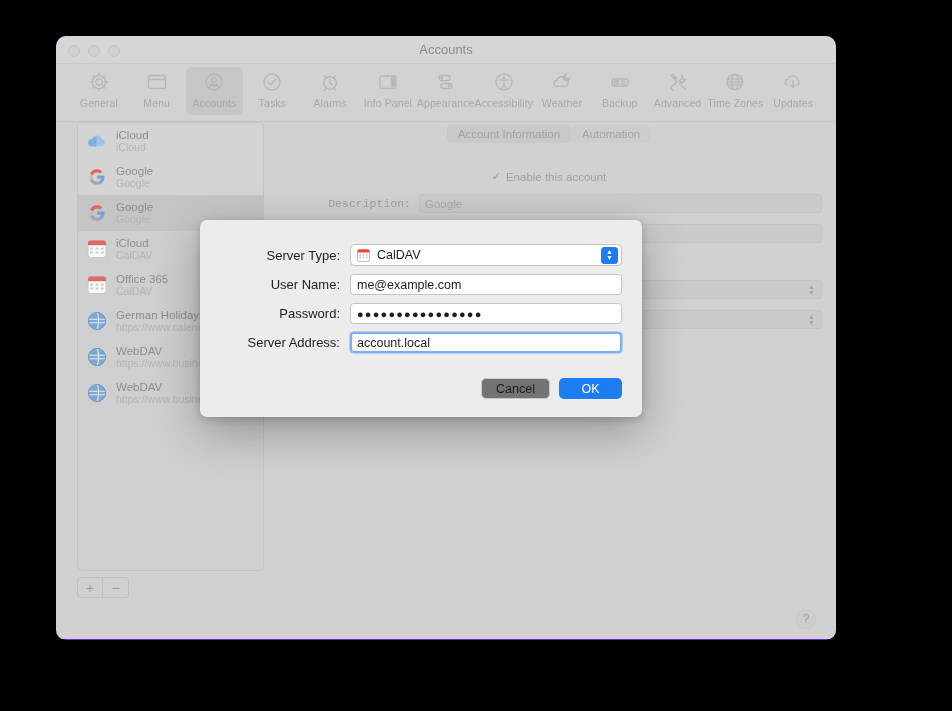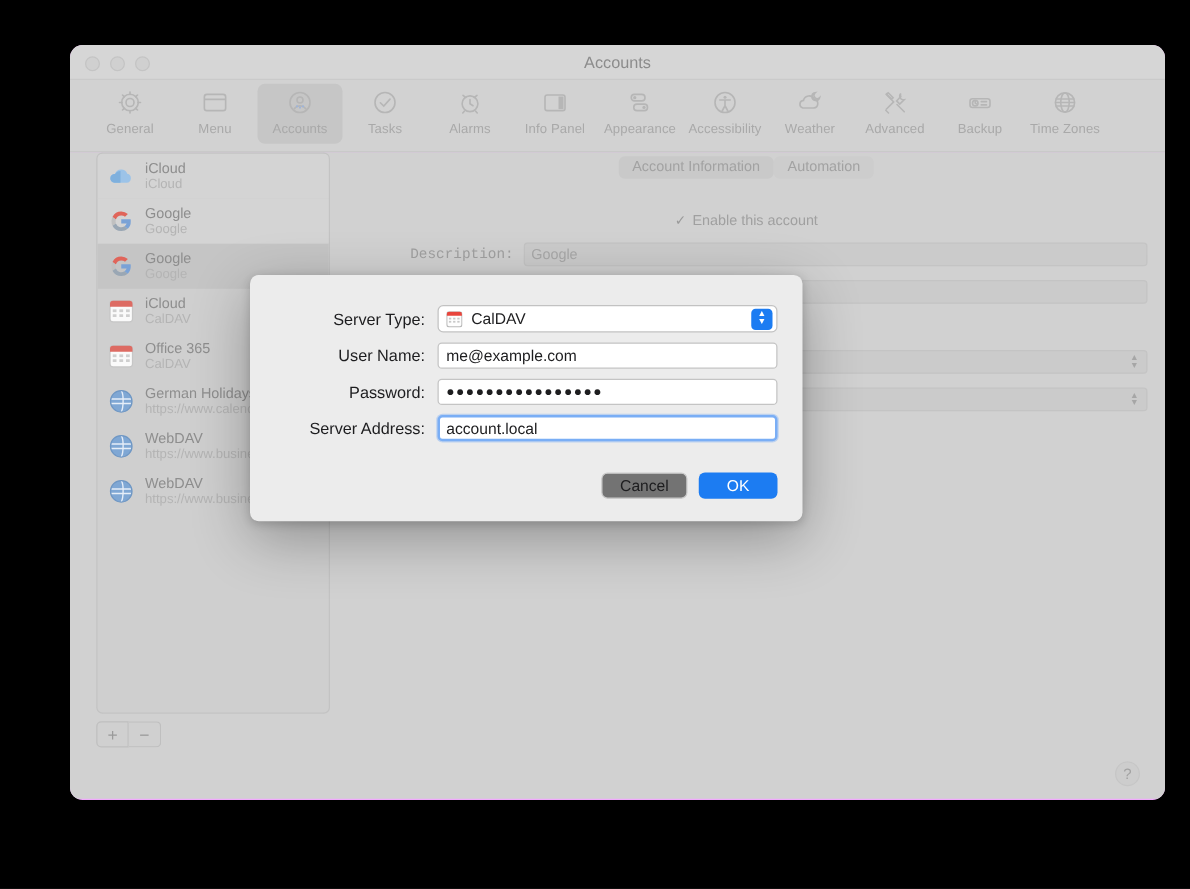--- a/index.html
+++ b/index.html
@@ -8,22 +8,22 @@
     background: #000000;
     font-family: "Liberation Sans", sans-serif;
     overflow: hidden;
   }
   #root { position: relative; width: 952px; height: 711px; }
 
   
   .window {
     position: absolute;
     left: 56px; top: 36px;
-    width: 876px; height: 604px;
-    background: #f0abfc;
+    width: 780px; height: 604px;
+    background: #6d28d9;
     border-radius: 10px;
     overflow: hidden;
     box-shadow: 0 10px 40px rgba(0,0,0,0.55);
   }
 
   
   .titlebar {
     position: relative;
     height: 28px;
     background: #d6d6d6;
@@ -280,48 +280,57 @@
             <svg width="24" height="24" viewBox="0 0 24 24">
               <path d="M6.3 16.4a3.1 3.1 0 0 1 .5-6.1 4.6 4.6 0 0 1 8.6-1 3.6 3.6 0 0 1-.5 7.1z" fill="none" stroke="#b6b6b6" stroke-width="1.3"></path>
               <path d="M19.6 8.2a3.1 3.1 0 1 1-3.6-3.9 2.6 2.6 0 0 0 3.6 3.9z" fill="none" stroke="#b6b6b6" stroke-width="1.3"></path>
             </svg>
           </span>
           <span class="tb-label">Weather</span>
         </div>
         <div class="tb-item">
           <span class="tb-icon">
             <svg width="24" height="24" viewBox="0 0 24 24">
+              <rect x="4" y="9" width="16" height="7" rx="2" fill="none" stroke="#b6b6b6" stroke-width="1.3"></rect>
+              <circle cx="8.2" cy="12.5" r="2.2" fill="none" stroke="#b6b6b6" stroke-width="1.3"></circle>
+              <path d="M8.2 11.3v1.2l.9.6" fill="none" stroke="#b6b6b6" stroke-width="1.3" stroke-linecap="round"></path>
+              <path d="M13 11.3h4.2M13 13.9h4.2" fill="none" stroke="#b6b6b6" stroke-width="1.3" stroke-linecap="round"></path>
+            </svg>
+          </span>
+          <span class="tb-label">Backup</span>
+        </div>
+        <div class="tb-item">
+          <span class="tb-icon">
+            <svg width="24" height="24" viewBox="0 0 24 24">
               <path d="M5 5.6l5.6 5.6M13.6 13.6L19.4 19.4" fill="none" stroke="#b6b6b6" stroke-width="1.3" stroke-linecap="round"></path>
               <path d="M4.8 17.6l6.5-6.5M16.6 4.8a3 3 0 0 0 2.6 5l-3.4 3.4-2.5-2.5 3.3-3.4a3 3 0 0 1 0-2.5z" fill="none" stroke="#b6b6b6" stroke-width="1.3"></path>
               <path d="M5.2 5.2l1.4-1 3.9 3.9-1.2 1.2z" fill="none" stroke="#b6b6b6" stroke-width="1.3"></path>
               <path d="M4.6 18.2l2.2 2.2" fill="none" stroke="#b6b6b6" stroke-width="1.3" stroke-linecap="round"></path>
             </svg>
           </span>
           <span class="tb-label">Advanced</span>
         </div>
         <div class="tb-item">
           <span class="tb-icon">
             <svg width="24" height="24" viewBox="0 0 24 24">
-              <rect x="4" y="9" width="16" height="7" rx="2" fill="none" stroke="#b6b6b6" stroke-width="1.3"></rect>
-              <circle cx="8.2" cy="12.5" r="2.2" fill="none" stroke="#b6b6b6" stroke-width="1.3"></circle>
-              <path d="M8.2 11.3v1.2l.9.6" fill="none" stroke="#b6b6b6" stroke-width="1.3" stroke-linecap="round"></path>
-              <path d="M13 11.3h4.2M13 13.9h4.2" fill="none" stroke="#b6b6b6" stroke-width="1.3" stroke-linecap="round"></path>
-            </svg>
-          </span>
-          <span class="tb-label">Backup</span>
-        </div>
-        <div class="tb-item">
-          <span class="tb-icon">
-            <svg width="24" height="24" viewBox="0 0 24 24">
               <circle cx="12" cy="12" r="7.7" fill="none" stroke="#b6b6b6" stroke-width="1.3"></circle>
               <ellipse cx="12" cy="12" rx="3.4" ry="7.7" fill="none" stroke="#b6b6b6" stroke-width="1.3"></ellipse>
               <path d="M4.5 9.2h15M4.5 14.8h15M4.3 12h15.4" fill="none" stroke="#b6b6b6" stroke-width="1.3"></path>
             </svg>
           </span>
           <span class="tb-label">Time Zones</span>
+        </div>
+        <div class="tb-item">
+          <span class="tb-icon">
+            <svg width="24" height="24" viewBox="0 0 24 24">
+              <path d="M6.8 15.2a3.1 3.1 0 0 1 .5-6.1 4.7 4.7 0 0 1 9 .2 3.3 3.3 0 0 1-.4 6" fill="none" stroke="#b6b6b6" stroke-width="1.3"></path>
+              <path d="M12 10.6v7m0 0l-2.4-2.5M12 17.6l2.4-2.5" fill="none" stroke="#b6b6b6" stroke-width="1.3" stroke-linecap="round"></path>
+            </svg>
+          </span>
+          <span class="tb-label">Updates</span>
         </div>
       </div>
 
     <div class="body">
 
       <div class="sidebar" id="sidebar">
           <div class="acct-row group-top">
             <span class="acct-ico">
               <svg width="22" height="22" viewBox="0 0 22 22">
                 <path d="M5.5 16.2a3.5 3.5 0 0 1 .5-7 5.2 5.2 0 0 1 9.8-.3 3.7 3.7 0 0 1-.5 7.3z" fill="#9cc3e8"></path>

